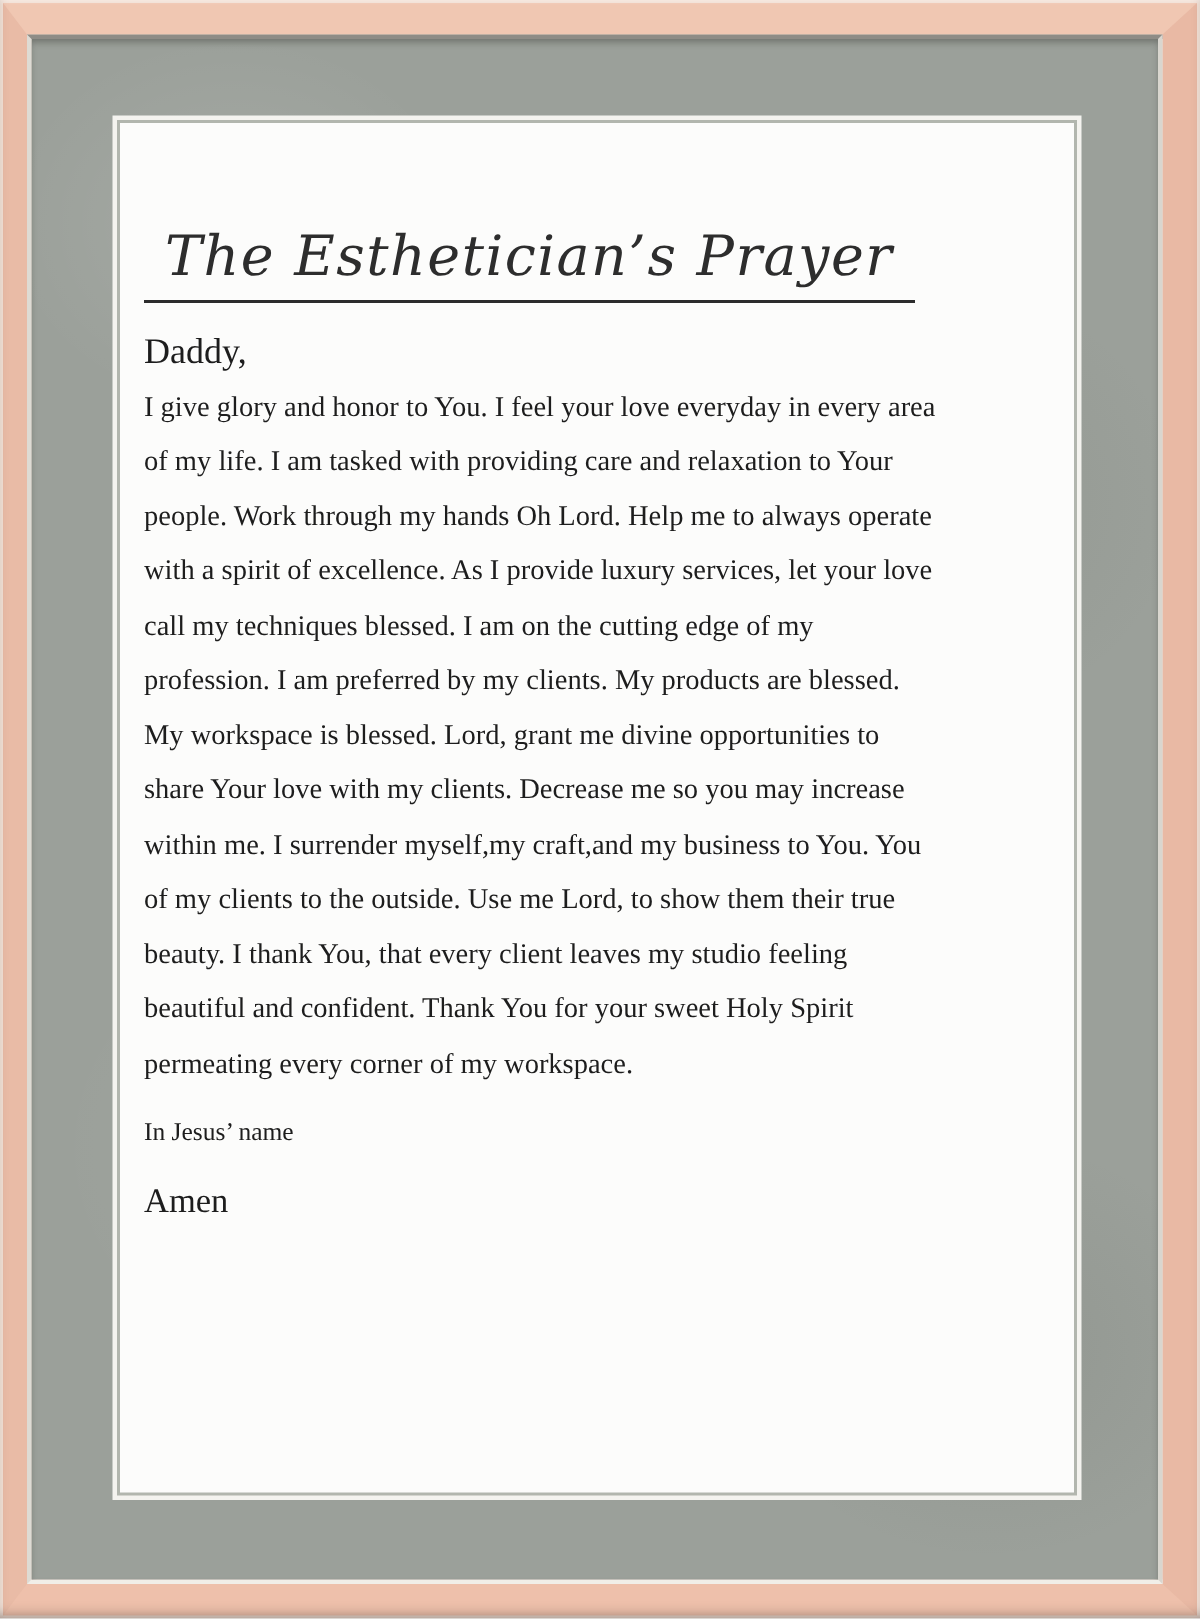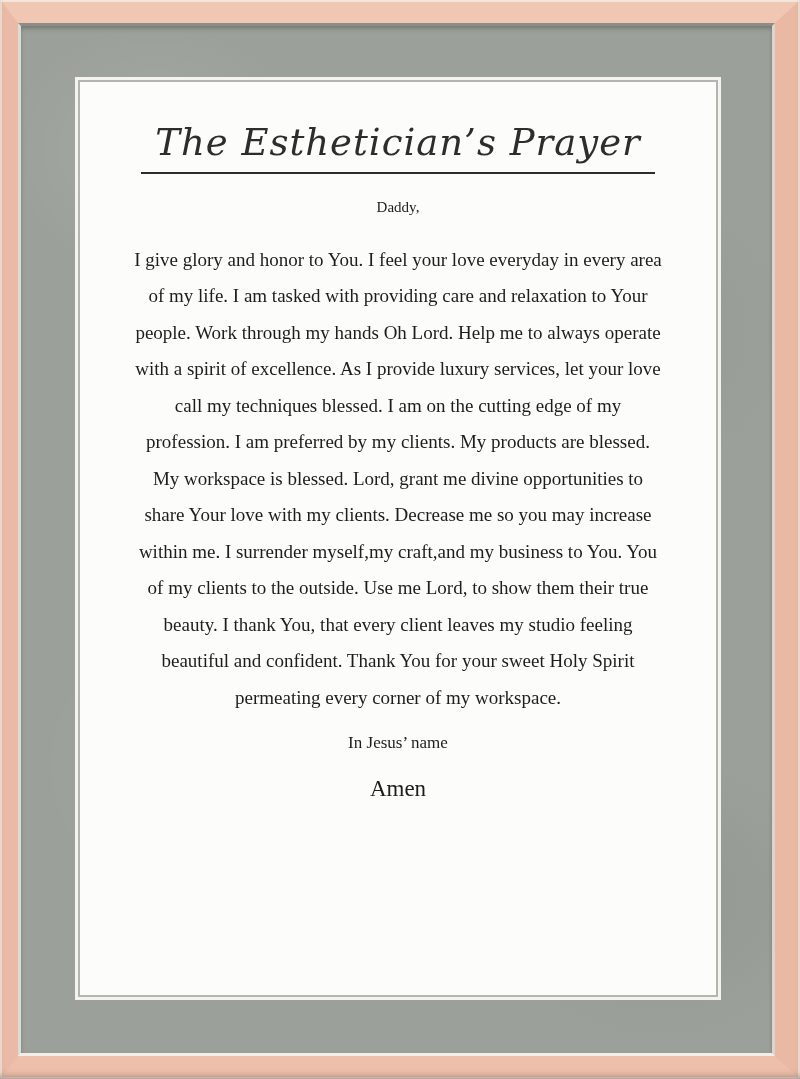--- a/index.html
+++ b/index.html
@@ -57,46 +57,46 @@
     box-shadow: inset 0 3px 5px -1px rgba(45,45,40,.40);
   }
 
   
   .paper {
     width: 100%;
     height: 100%;
     box-sizing: border-box;
     background: #fcfcfb;
     box-shadow: 0 0 0 2px #b2b6ae, 0 0 0 5px #f4f3ef;
-    padding: 40px 16px 0 16px;
-    text-align: center;
+    padding: 68px 16px 0 16px;
+    text-align: left;
     color: #1d1d1d;
   }
 
   .title {
     display: inline-block;
     font-family: "DejaVu Serif", serif;
     font-style: italic;
     font-weight: 500;
     font-size: 37px;
     line-height: 1.15;
     letter-spacing: 1px;
     color: #2d2d2d;
     padding: 0 14px 7px 14px;
     border-bottom: 2.5px solid #2c2c2c;
     white-space: nowrap;
   }
 
   .salutation {
     margin-top: 18px;
-    font-size: 15px;
+    font-size: 24px;
     line-height: 30px;
   }
 
-  .prayer-body { margin-top: 20px; }
+  .prayer-body { margin-top: 4px; }
 
   .prayer-line {
     font-size: 19px;
     line-height: 36.5px;
     white-space: nowrap;
   }
 
   .closing {
     margin-top: 12px;
     font-size: 17px;

